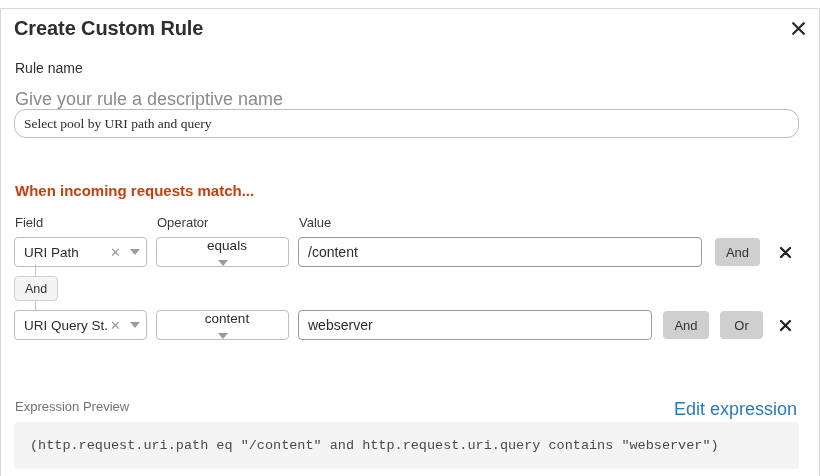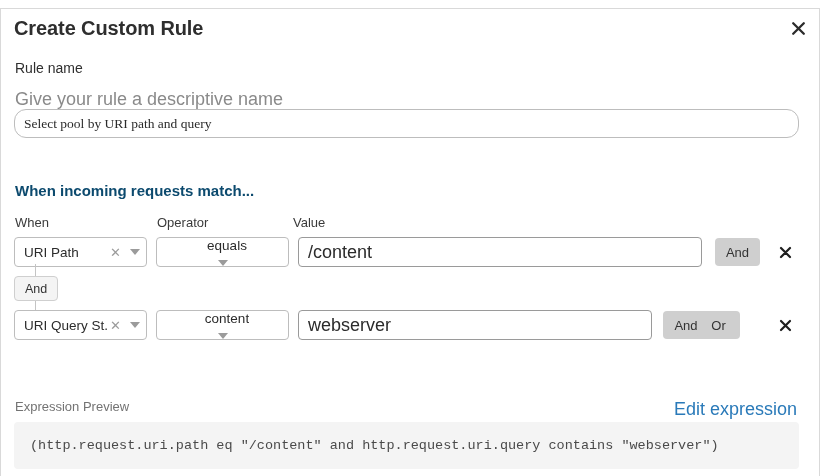--- a/index.html
+++ b/index.html
@@ -80,33 +80,33 @@
     outline: none;
   }
 
   
   .section-heading {
     position: absolute;
     left: 14px;
     top: 173px;
     font-size: 15px;
     font-weight: bold;
-    color: #0c4a6e;
+    color: #c2410c;
   }
 
   
   .col-label {
     position: absolute;
     top: 206px;
     font-size: 13px;
     color: #3a3a3a;
   }
   .col-label.field    { left: 14px; }
   .col-label.operator { left: 156px; }
-  .col-label.value    { left: 292px; text-align: center; }
+  .col-label.value    { left: 298px; text-align: center; }
 
   
   .cond-row { position: absolute; left: 0; width: 820px; height: 30px; }
   .cond-row.row1 { top: 228px; padding-left: 12px; }
   .cond-row.row2 { top: 301px; }
 
   .select-box {
     position: absolute;
     height: 30px;
     border: 1px solid #bdbdbd;
@@ -148,21 +148,21 @@
   .field-select    { left: 13px;  width: 133px; }
   .operator-select { left: 155px; width: 133px; flex-direction: column; }
 
   .value-input {
     position: absolute;
     height: 30px;
     border: 1px solid #9a9a9a;
     border-radius: 4px;
     background: #fff;
     font-family: "Liberation Sans", sans-serif;
-    font-size: 18px;
+    font-size: 14px;
     color: #2b2b2b;
     padding: 0 9px;
     outline: none;
   }
   .row1 .value-input { left: 297px; width: 404px; }
   .row2 .value-input { left: 297px; width: 354px; }
 
   .logic-btn {
     position: absolute;
     height: 28px;
@@ -171,21 +171,21 @@
     border: none;
     border-radius: 4px;
     font-family: "Liberation Sans", sans-serif;
     font-size: 13px;
     color: #333333;
     cursor: pointer;
     padding: 0;
   }
   .row1 .and-btn { left: 714px; width: 45px; }
   .row2 .and-btn { left: 662px; width: 46px; }
-  .row2 .or-btn  { left: 696px; width: 43px; }
+  .row2 .or-btn  { left: 719px; width: 43px; }
 
   .row-delete {
     position: absolute;
     left: 774px;
     top: 0px;
     width: 20px;
     height: 30px;
     display: flex;
     align-items: center;
     justify-content: center;
@@ -269,21 +269,21 @@
       <path d="M2.2 2.2 L12.8 12.8 M12.8 2.2 L2.2 12.8" stroke="#2b2b2b" stroke-width="2.3" stroke-linecap="round"></path>
     </svg>
   </button>
 
   <div class="rule-name-label">Rule name</div>
   <div class="rule-name-hint">Give your rule a descriptive name</div>
   <input class="rule-name-input" type="text" value="Select pool by URI path and query" style="">
 
   <div class="section-heading">When incoming requests match...</div>
 
-  <div class="col-label field">When</div>
+  <div class="col-label field">Field</div>
   <div class="col-label operator">Operator</div>
   <div class="col-label value">Value</div>
 
   <div class="cond-row row1">
     <div class="select-box field-select">
       <span class="sel-text">URI Path</span>
       <span class="select-clear">✕</span>
       <span class="select-caret">
           <span class="caret-tri"></span>
         </span>

